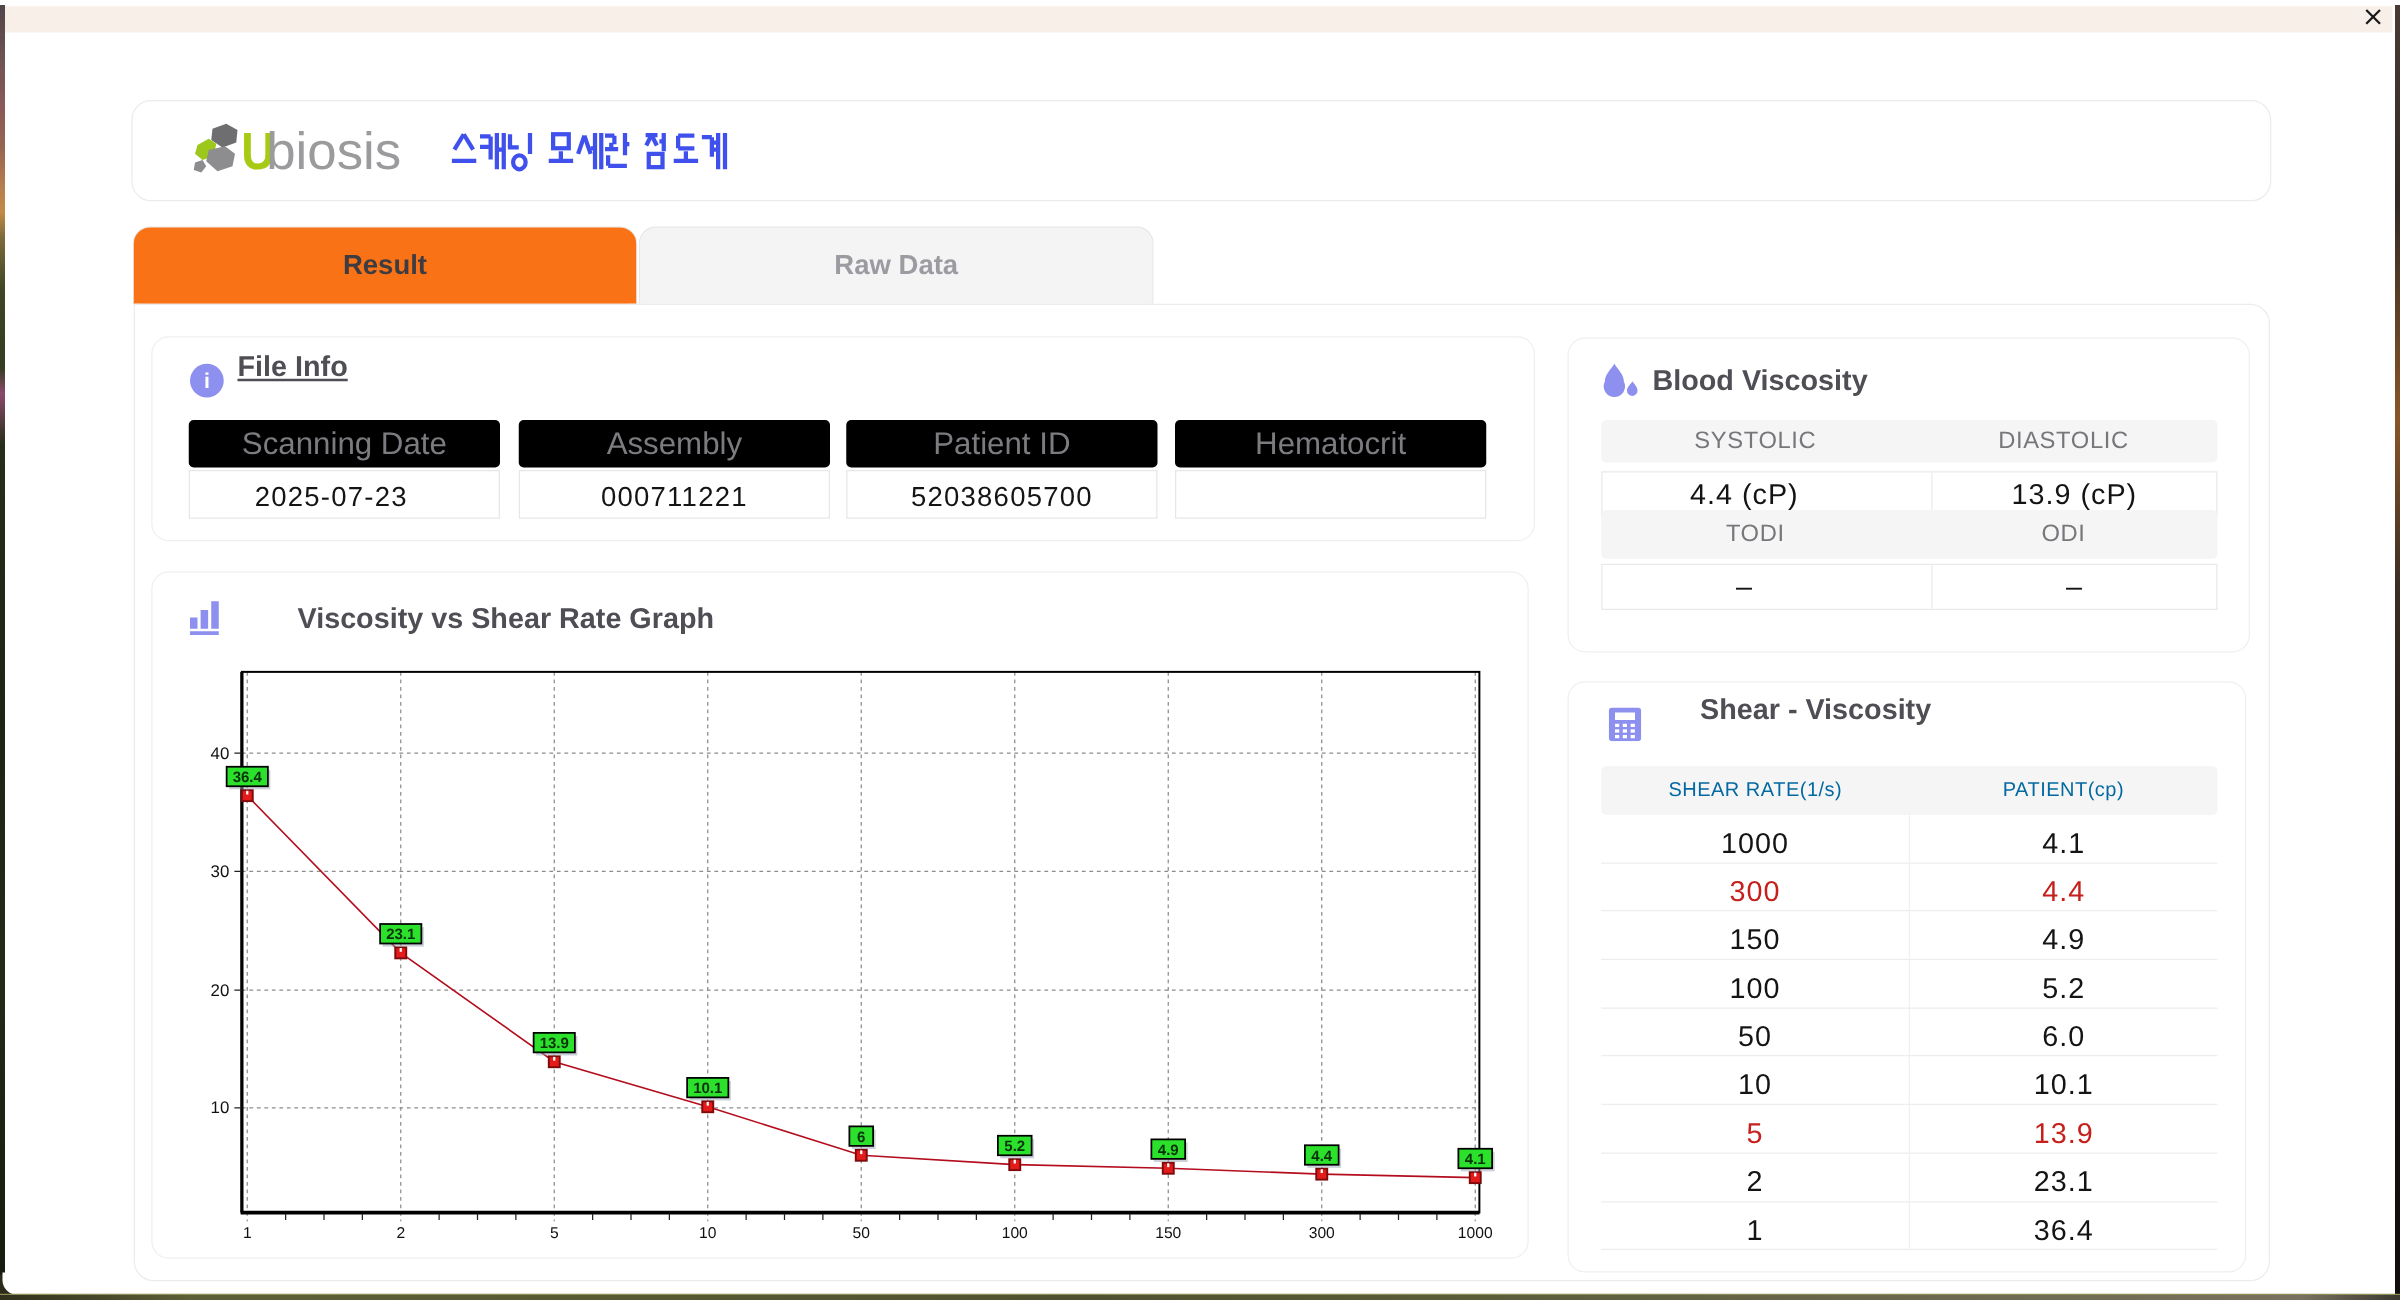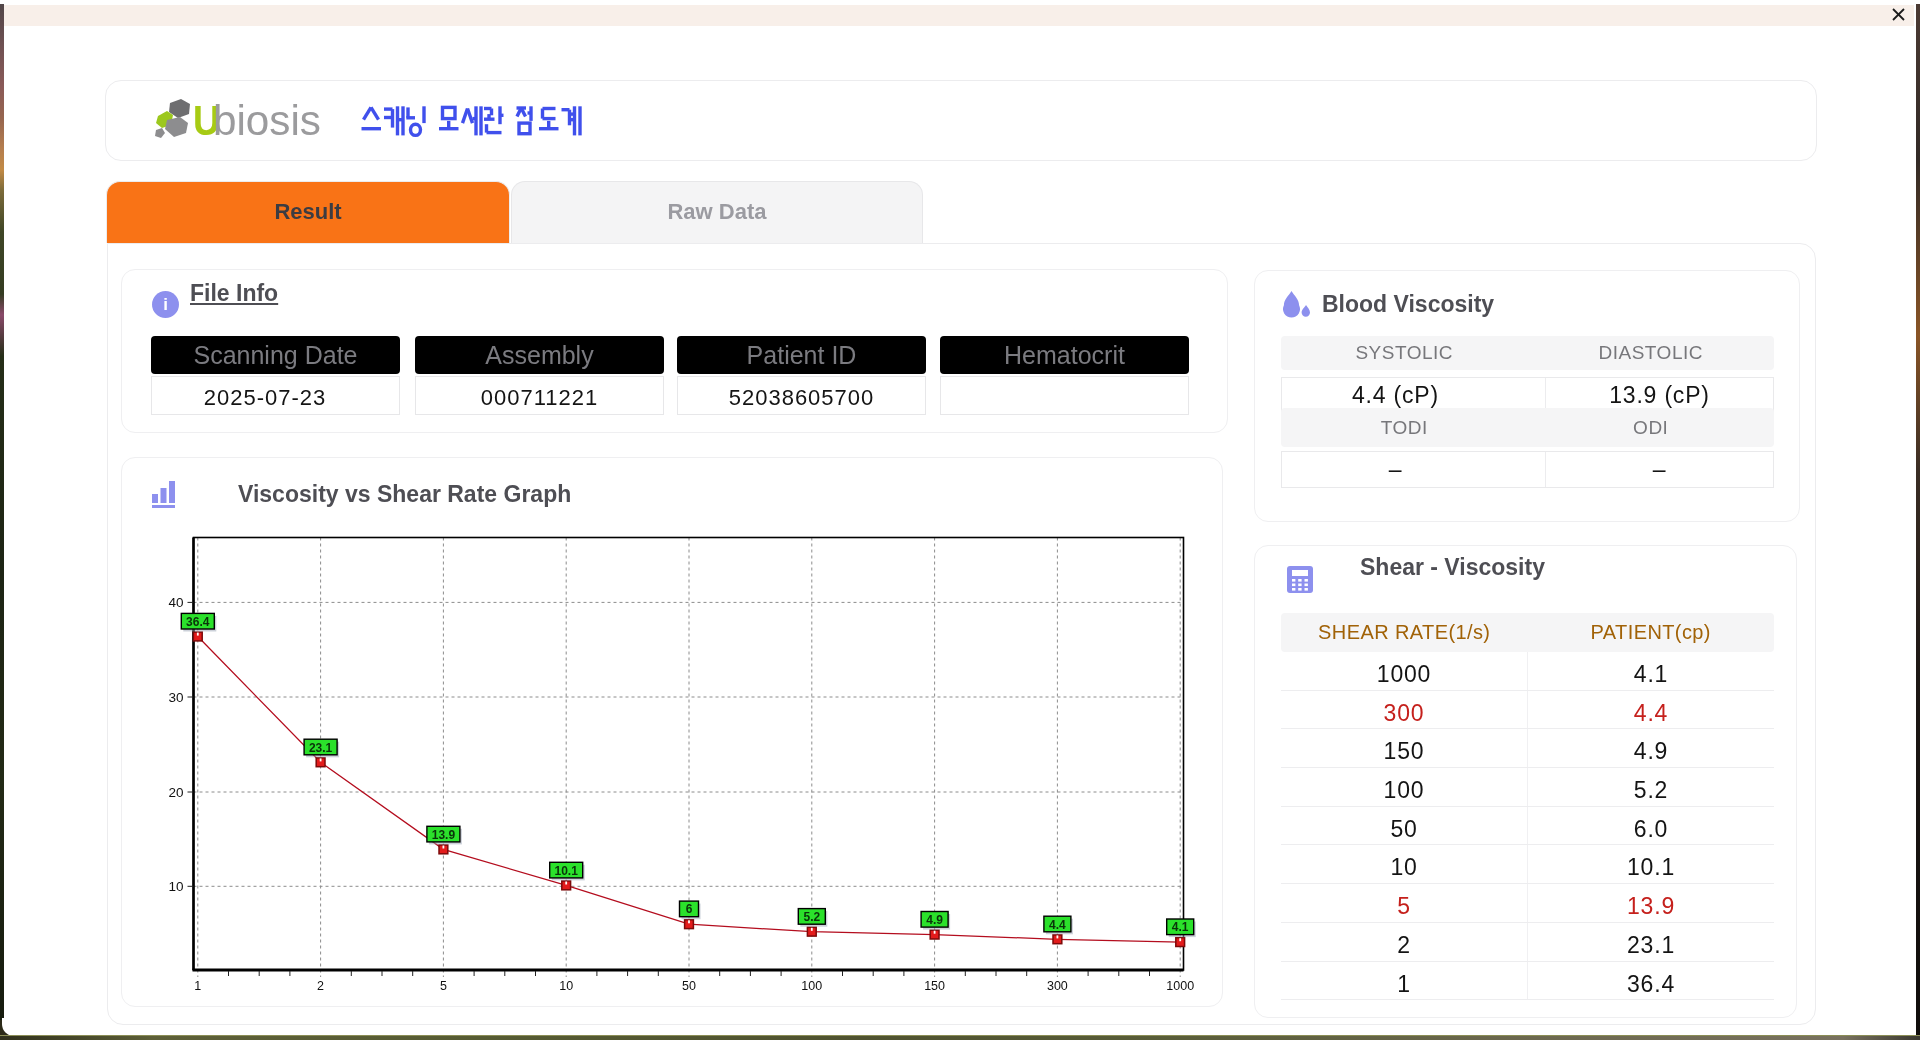--- a/index.html
+++ b/index.html
@@ -57,21 +57,21 @@
   .t2 .vrow { display:flex; margin-top:7px; height:37px; border:1px solid #e9e9eb; background:#fff; }
   .t2 .vrow div { flex:1; color:#141414; font-size:23px; letter-spacing:0.8px; text-align:center; line-height:35px; }
   .t2 .vrow div + div { border-left:1px solid #ececee;margin-left:36px; }
 
   #card-blood { left:1254px; top:270px; width:546px; height:252px; }
   #card-graph { left:121px; top:457px; width:1102px; height:550px; }
   #card-shear { left:1254px; top:545px; width:543px; height:473px; }
 
   
   #shear-table .hrow { display:flex; height:39px; background:#f5f5f6; border-radius:4px; }
-  #shear-table .hrow div { flex:1; color:#a16207; font-size:20px; letter-spacing:0.4px; text-align:center; line-height:39px; }
+  #shear-table .hrow div { flex:1; color:#0369a1; font-size:16px; letter-spacing:0.4px; text-align:center; line-height:39px; }
   .srow { display:flex; height:38.7px; border-bottom:1px solid #ededef; }
   .srow div { flex:1; font-size:23px; letter-spacing:0.8px; color:#141414; text-align:center; line-height:44px; }
   .srow div + div { border-left:1px solid #f0f0f2; }
   .srow.red div { color:#c5201c; }
 </style>
 </head>
 <body>
 <div id="app">
   <div class="abs" id="titlebar"></div>
   <div class="abs" id="closex"><svg width="13" height="13" viewBox="0 0 13 13">

